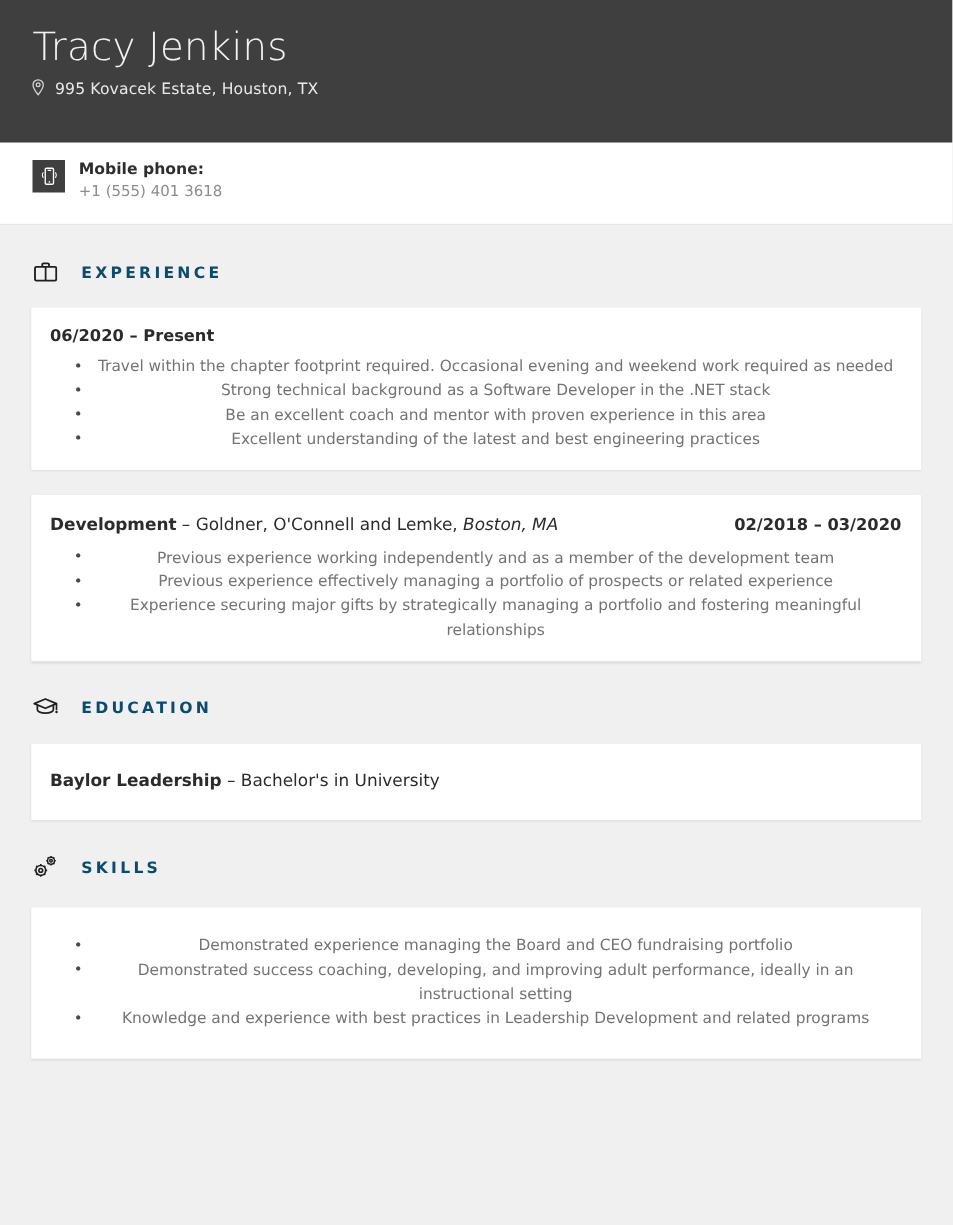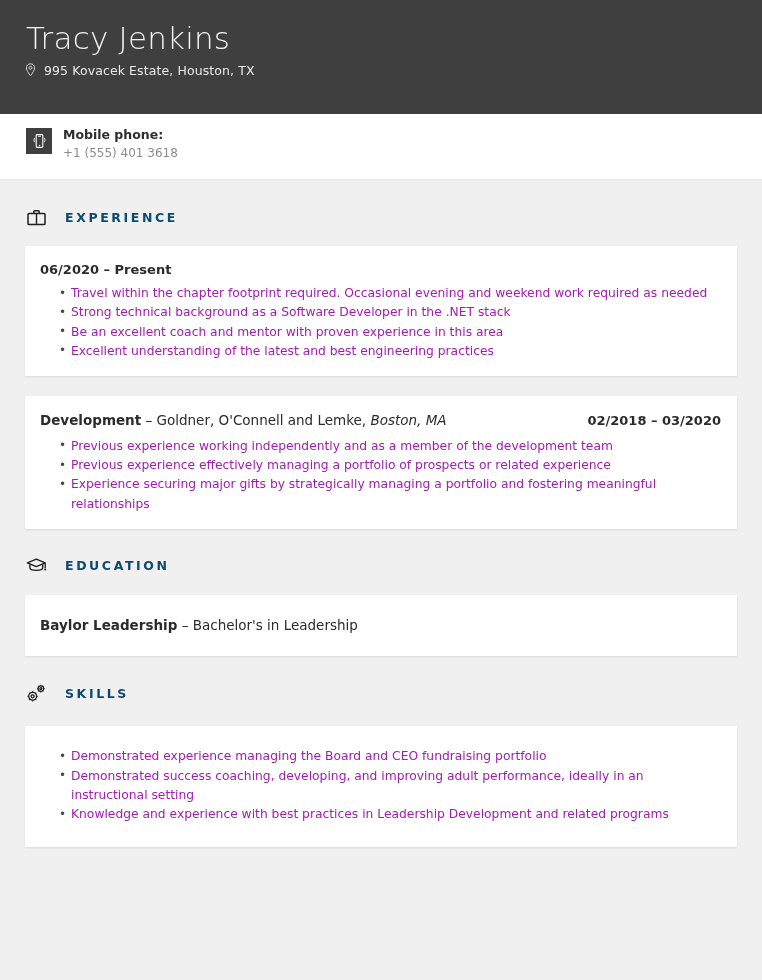--- a/index.html
+++ b/index.html
@@ -131,23 +131,24 @@
     padding-right: 1px;
   }
 
   ul.bullets {
     margin: 0;
     padding: 0 0 0 31px;
     list-style: none;
   }
   ul.bullets li {
     font-size: 12.3px;
-    color: #a21caf;
+    color: #737373;
     line-height: 1.57;
     position: relative;
+    text-align: center;
   }
   ul.bullets li::before {
     content: "•";
     position: absolute;
     left: -12px;
     top: -0.5px;
     color: #4a4a4a;
     font-size: 12px;
   }
 
@@ -252,21 +253,21 @@
         <circle cx="19.2" cy="12.6" r="1" fill="#1f1f1f"></circle>
       </svg>
     </span>
     <span class="section-title">EDUCATION</span>
   </div>
 
   <div class="spacer-12"></div>
 
   <div class="card" style="padding-top:22px;padding-bottom:22px;">
     <div class="edu-line">
-      <span class="school">Baylor Leadership</span><span> </span><span class="degree">–</span><span> </span><span class="degree">Bachelor's in Leadership</span>
+      <span class="school">Baylor Leadership</span><span> </span><span class="degree">–</span><span> </span><span class="degree">Bachelor's in University</span>
     </div>
   </div>
 </div>
 
 <div class="spacer-20"></div>
 
 <div class="section">
   <div class="section-head">
     <span class="section-icon">
       <svg width="22" height="21" viewBox="0 0 22 21">

